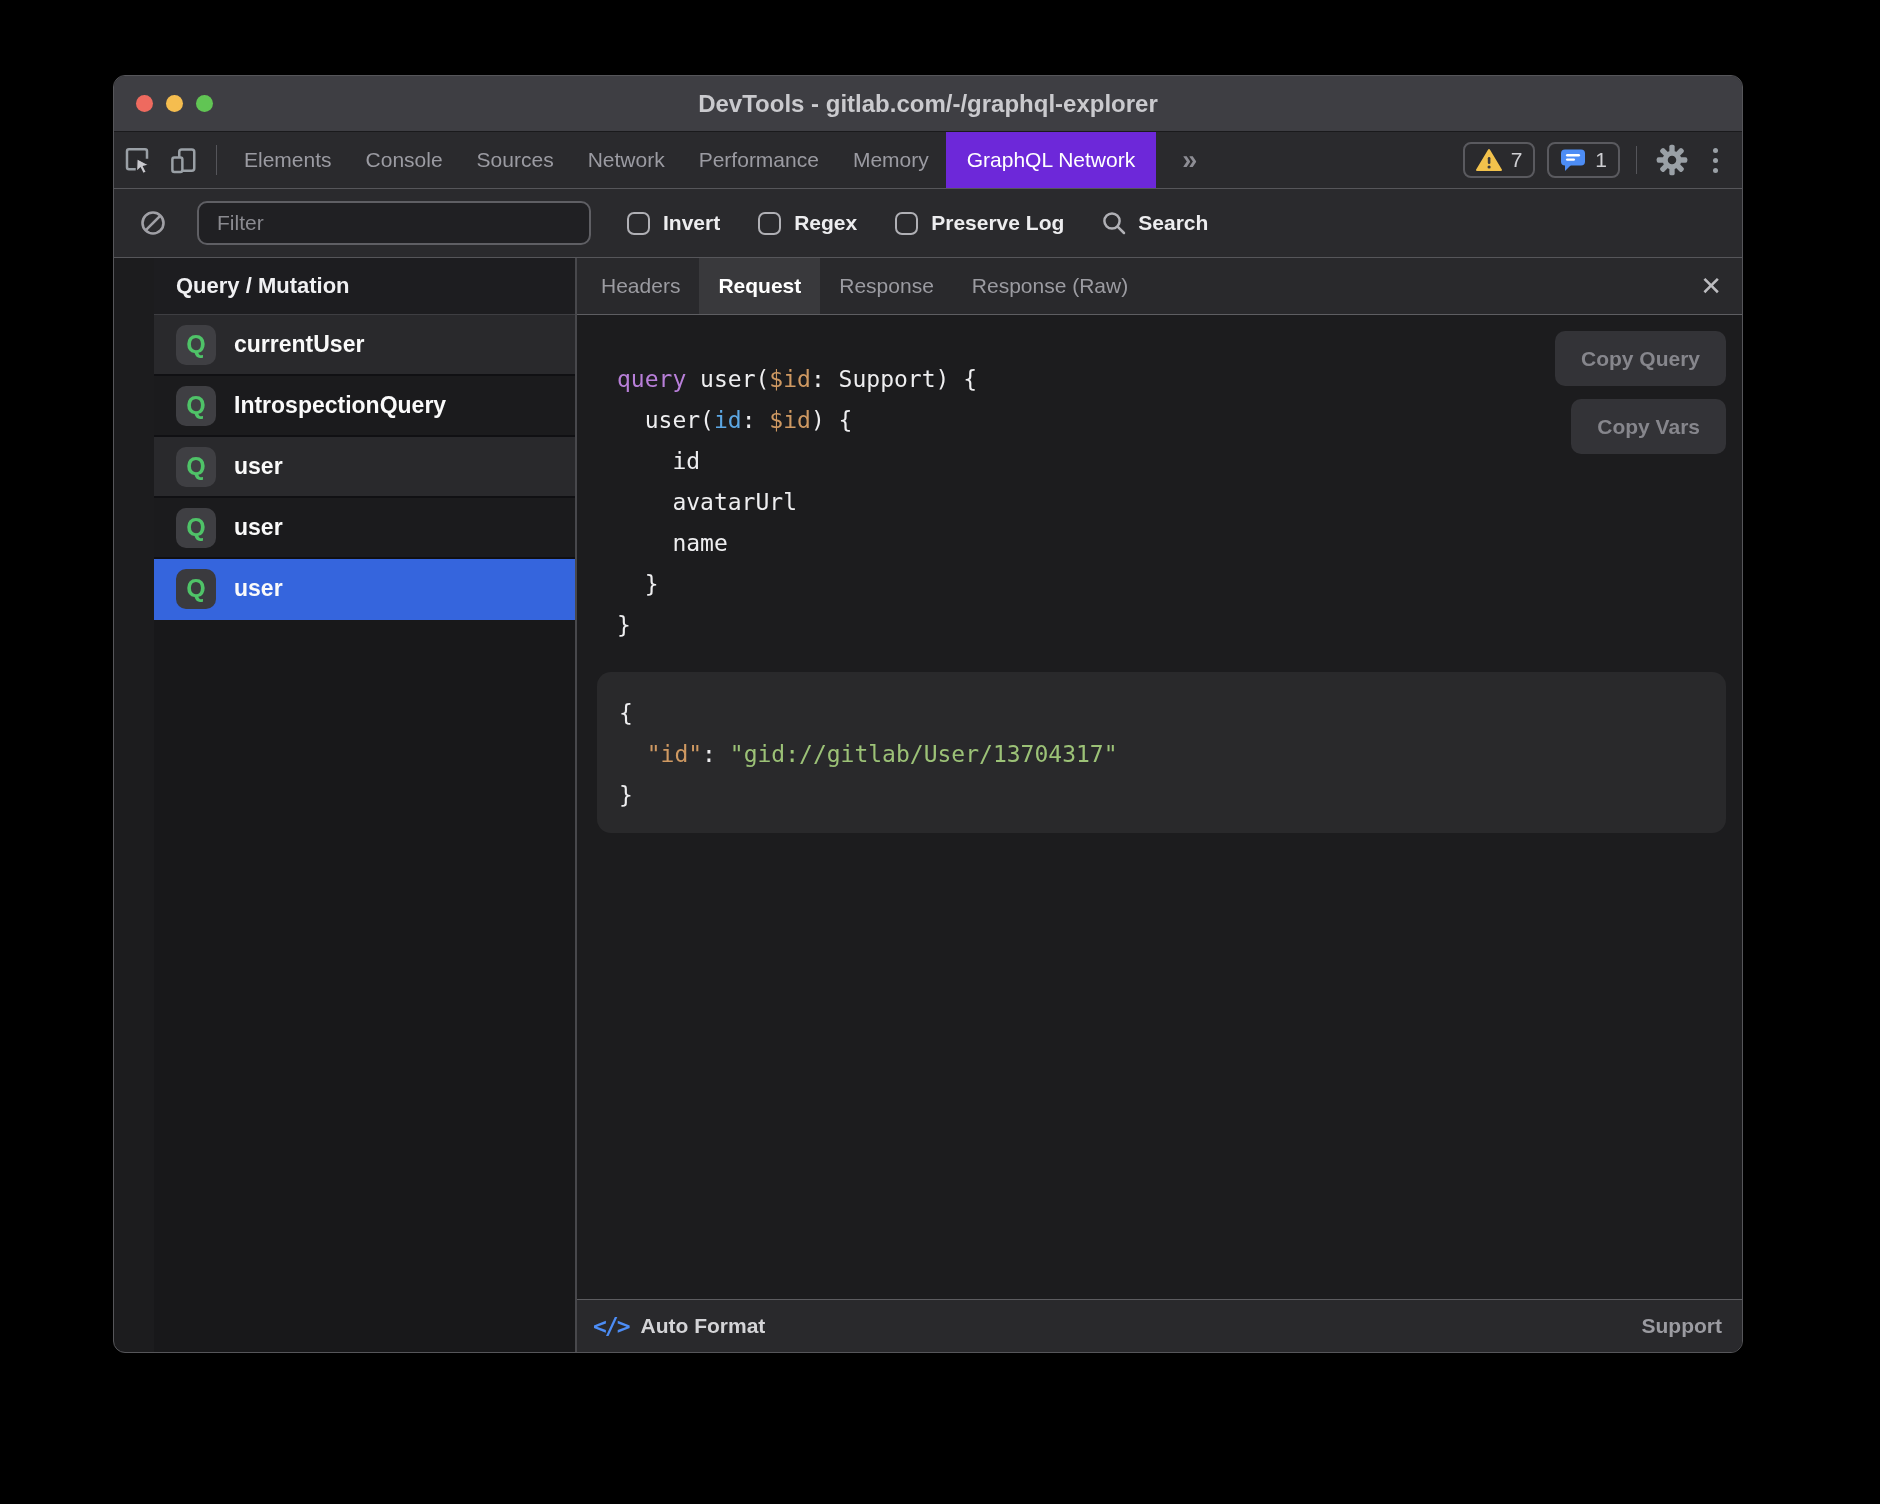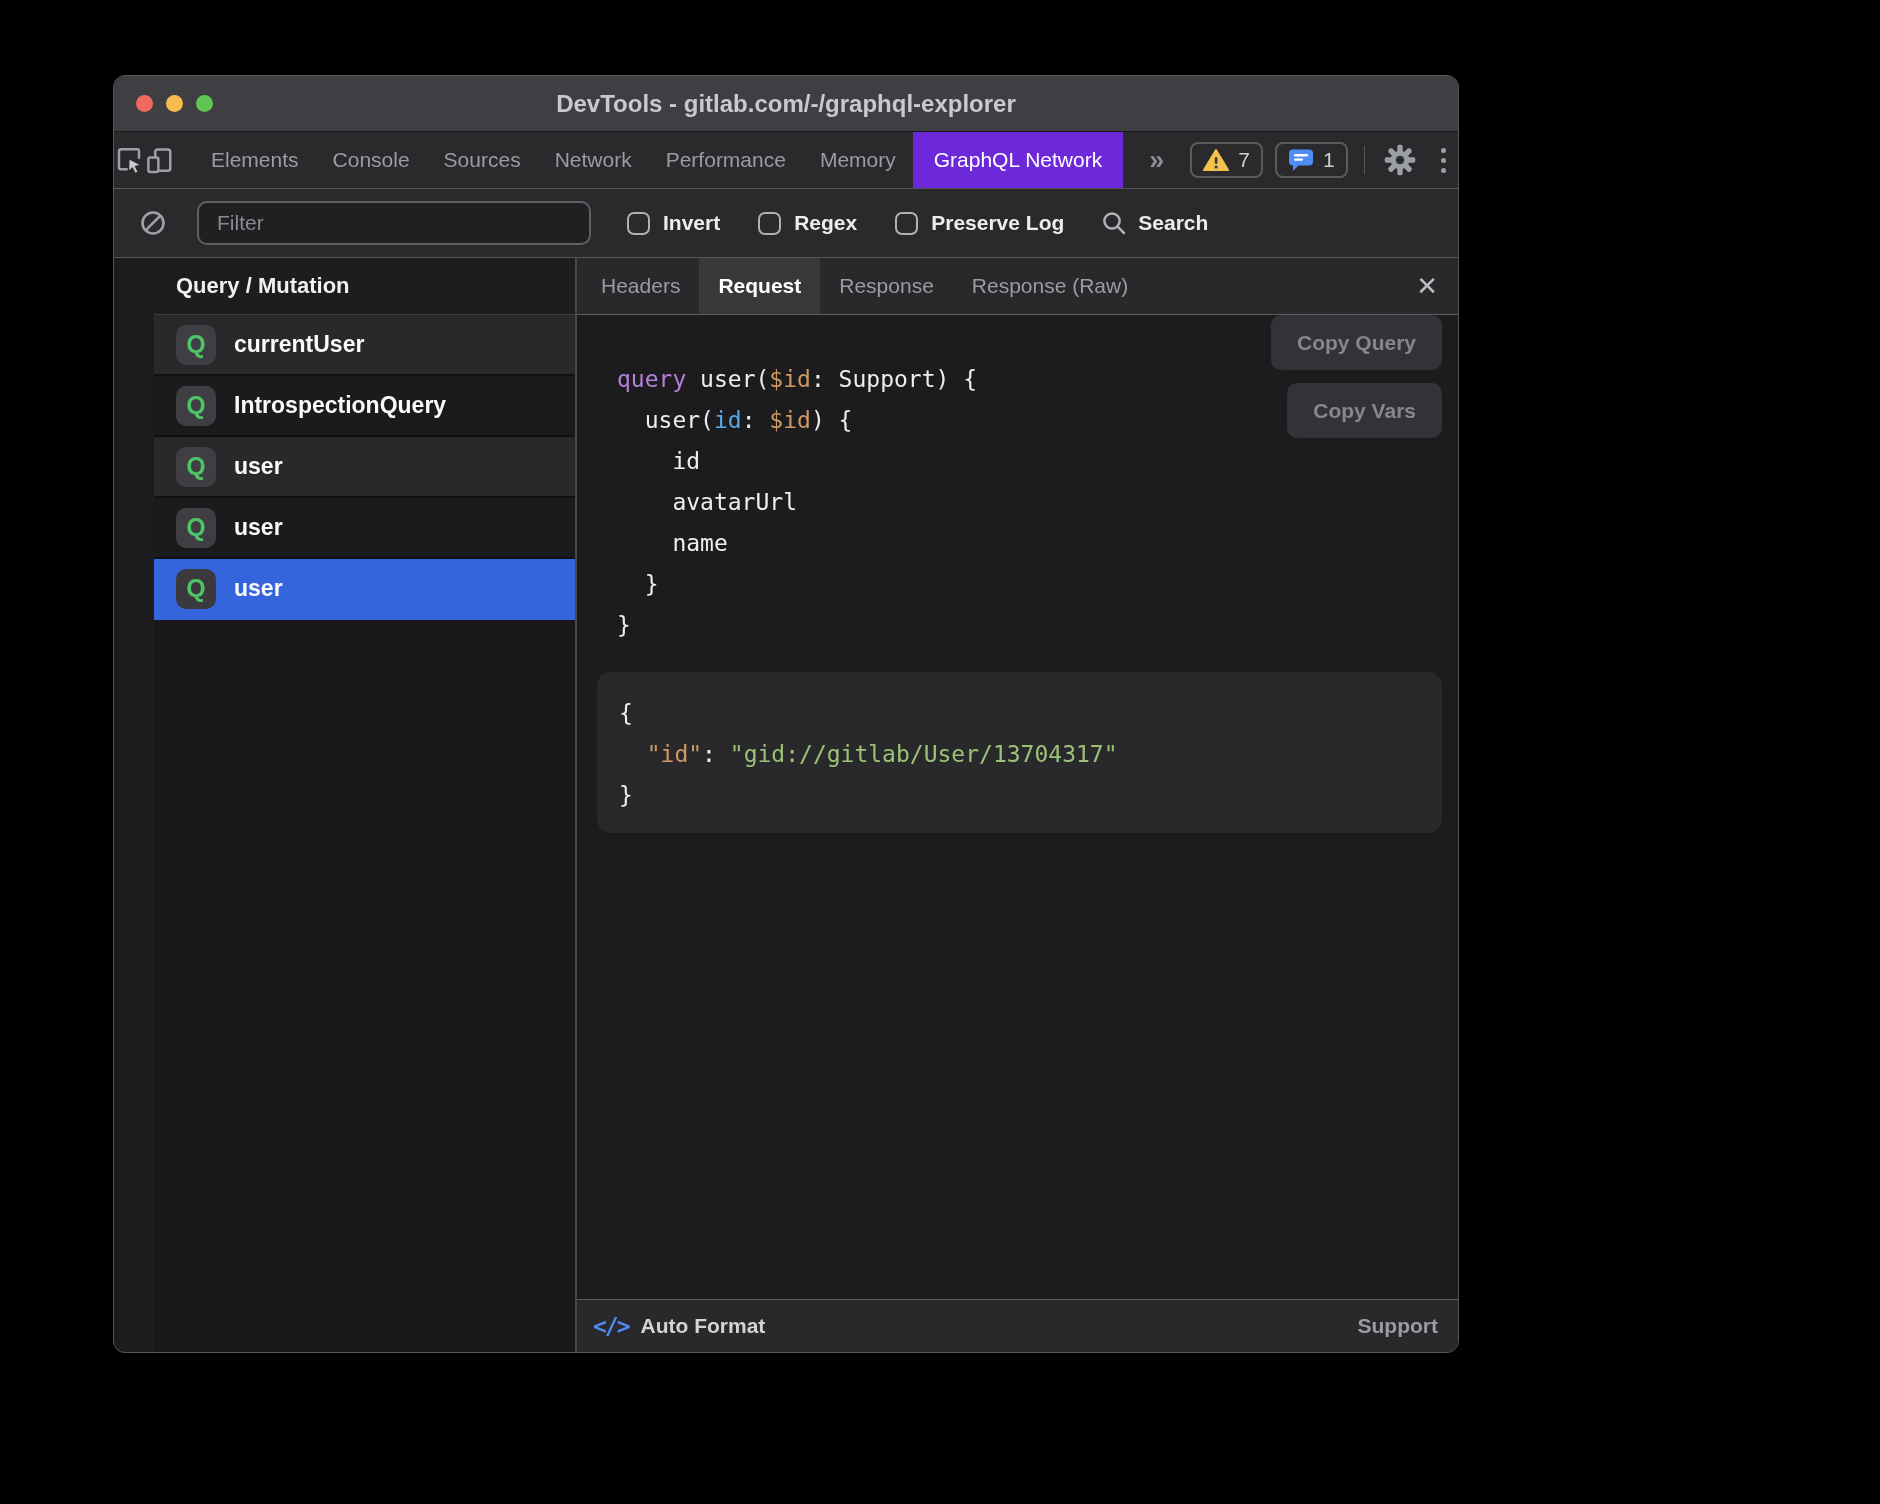--- a/index.html
+++ b/index.html
@@ -2,21 +2,21 @@
 <html style="--selection-blue: #3565dd; --q-badge-green: #4fc368; --syntax-keyword: #b87fd9; --syntax-variable: #cf9962; --syntax-argument: #5ca7e4; --syntax-string: #9cc277; --syntax-plain: #eeeef0; --warning-yellow: #f2c24c; --message-blue: #4d8df5;"><head>
 <meta charset="utf-8">
 <style>
   html,body{margin:0;padding:0;}
   body{
     width:1880px;height:1504px;background:#000;position:relative;
     font-family:"Liberation Sans",sans-serif;overflow:hidden;
     -webkit-font-smoothing:antialiased;
   }
   .window{
-    position:absolute;left:113px;top:75px;width:1346px;height:1278px;
+    position:absolute;left:113px;top:75px;width:1630px;height:1278px;
     background:#1c1c1e;border:1px solid #56565a;border-radius:12px;
     overflow:hidden;display:flex;flex-direction:column;box-sizing:border-box;
   }
   
   .titlebar{flex:0 0 55px;background:#3e3e43;position:relative;
     display:flex;align-items:center;justify-content:center;border-bottom:1px solid #1a1a1c;}
   .traffic{position:absolute;left:22px;top:0;height:100%;display:flex;align-items:center;gap:13px;}
   .light{width:17px;height:17px;border-radius:50%;}
   .light.red{background:#ee6a5f;}
   .light.yellow{background:#f5bd4f;}
@@ -65,21 +65,21 @@
   .dtab.active{background:#39393c;color:#fff;font-weight:600;}
   .close{margin-left:auto;display:flex;align-items:center;padding:0 20px;color:#bcbcc0;font-size:26px;}
   .detail-body{flex:1;background:#1c1c1e;position:relative;overflow:hidden;}
   .code-block{padding:44px 0 0 40px;}
   .code-line{font-family:"DejaVu Sans Mono",monospace;font-size:23px;line-height:41px;white-space:pre;color:var(--syntax-plain);}
   .tok-keyword{color:var(--syntax-keyword);}
   .tok-variable{color:var(--syntax-variable);}
   .tok-argument{color:var(--syntax-argument);}
   .tok-string{color:var(--syntax-string);}
   .tok-plain{color:var(--syntax-plain);}
-  .copy-btns{position:absolute;top:0;right:16px;display:flex;flex-direction:column;align-items:flex-end;gap:13px;}
+  .copy-btns{position:absolute;top:16px;right:16px;display:flex;flex-direction:column;align-items:flex-end;gap:13px;}
   .copy-btn{height:55px;background:#333337;border:none;border-radius:10px;color:#86868c;
     font-size:21px;font-weight:bold;display:flex;align-items:center;padding:0 26px;
     font-family:"Liberation Sans",sans-serif;cursor:default;}
   .vars-box{margin:26px 16px 0 20px;background:#29292b;border-radius:14px;padding:21px 24px 17px 22px;}
   
   .statusbar{flex:0 0 52px;background:#29292c;border-top:1px solid #5c5c60;
     display:flex;align-items:center;justify-content:space-between;padding:0 20px 0 16px;}
   .af{display:flex;align-items:center;gap:12px;font-size:21px;font-weight:bold;color:#d4d4d7;}
   .af-icon{color:var(--message-blue);font-family:"DejaVu Sans Mono",monospace;font-size:23px;font-weight:bold;letter-spacing:-2px;}
   .support{font-size:21px;font-weight:bold;color:#9b9ba1;}

